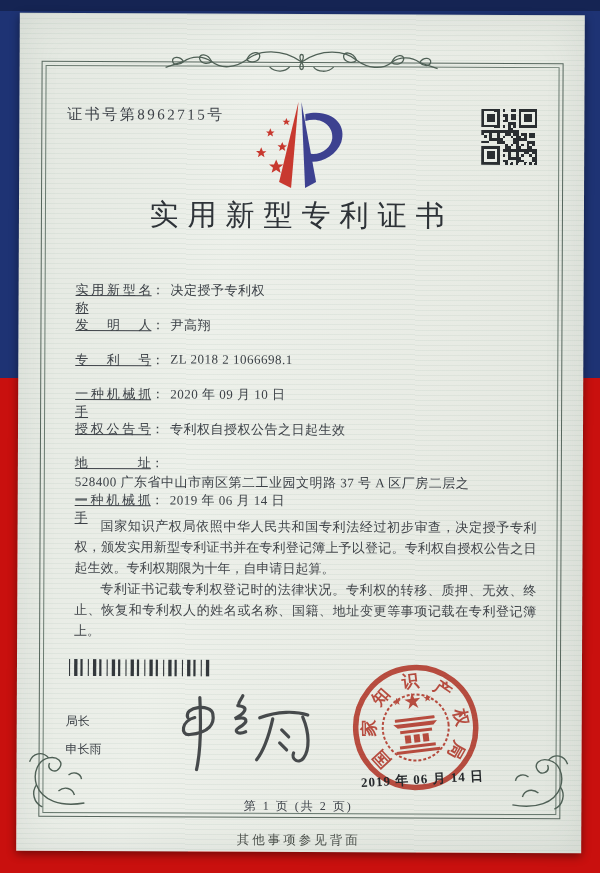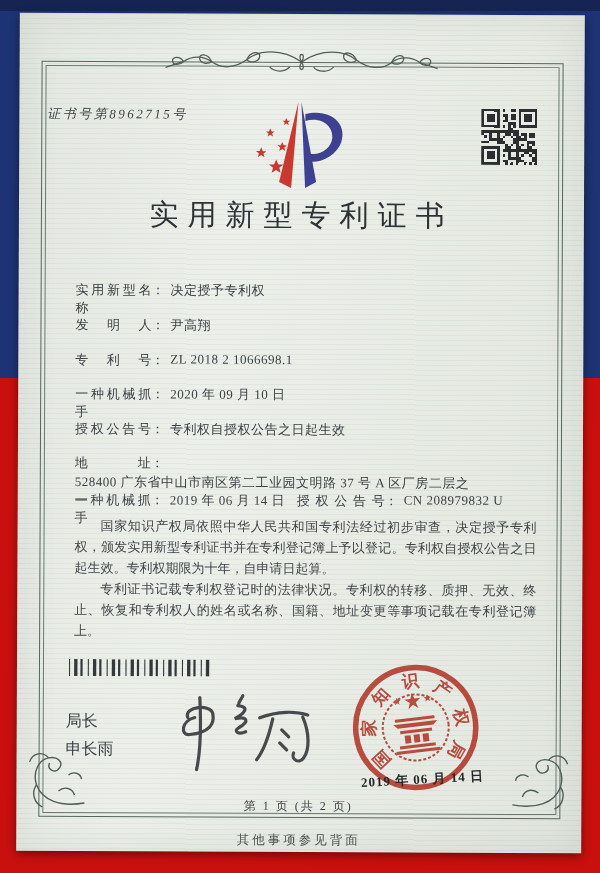--- a/index.html
+++ b/index.html
@@ -20,41 +20,41 @@
     box-shadow:0 3px 10px rgba(0,0,0,.45), inset 0 0 40px rgba(90,110,100,.12);
     transform:rotate(.25deg);
   }
   .frame{position:absolute;left:22px;top:48px;width:520px;height:754px;border:1.6px solid #56665d;}
   .frame-inner{position:absolute;inset:3px;border:1px solid #6a7a70;}
   .ornament-top{position:absolute;left:142px;top:31px;width:280px;height:34px;}
   .corner{position:absolute;width:62px;height:62px;}
   .corner.bl{left:8px;top:736px;}
   .corner.br{left:494px;top:736px;transform:scaleX(-1);}
   
-  .cert-no{position:absolute;left:28px;top:92px;font-size:13px;letter-spacing:2.5px;color:#3d4248;font-style:italic;}
+  .cert-no{position:absolute;left:48px;top:92px;font-size:15px;letter-spacing:2.5px;color:#3d4248;}
   .logo{position:absolute;left:230px;top:82px;width:110px;height:102px;}
   .qr{position:absolute;left:462px;top:94px;width:56px;height:56px;}
   .title{
     position:absolute;left:0;top:182px;width:565px;text-align:center;
     font-size:29px;letter-spacing:9px;color:#2e3338;font-weight:500;
   }
   .row{position:absolute;left:57px;width:470px;font-size:13px;color:#3c4147;}
-  .flabel{display:inline-block;width:76px;text-align:justify;text-align-last:justify;vertical-align:top;}
+  .flabel{display:inline-block;width:76px;text-align:justify;text-align-last:justify;vertical-align:top;text-decoration:underline;}
   .fcolon{display:inline-block;margin-right:6px;vertical-align:top;}
   .fvalue{letter-spacing:.5px;vertical-align:top;}
   .fvalue.addr{display:inline-block;width:398px;line-height:19px;}
   .grant2{position:absolute;left:222px;top:0;}
   .grant2 .flabel{width:88px;}
   .paras{
     position:absolute;left:57px;top:502px;width:462px;
     font-size:13px;line-height:21px;color:#41454a;text-align:justify;
   }
   .paras p{margin:0;text-indent:2em;}
   .barcode{position:absolute;left:52px;top:646px;width:152px;height:17px;}
-  .director{position:absolute;left:49px;top:694px;font-size:16px;color:#3b4046;line-height:28px;}
+  .director{position:absolute;left:49px;top:694px;font-size:12px;color:#3b4046;line-height:28px;}
   .signature{position:absolute;left:137px;top:678px;width:178px;height:84px;}
   .seal{position:absolute;left:333px;top:647px;width:132px;height:132px;opacity:.88;transform:rotate(-7deg);mix-blend-mode:multiply;}
   .seal-date{
     position:absolute;left:336px;top:756px;width:140px;text-align:center;
     font-size:13px;font-weight:bold;color:#26292c;letter-spacing:1px;transform:rotate(-3.5deg);
   }
   .page-no{position:absolute;left:22px;top:784px;width:520px;text-align:center;font-size:12px;color:#3e434a;letter-spacing:2px;}
   .footer-note{position:absolute;left:0;top:818px;width:565px;text-align:center;font-size:12.5px;color:#4a4f4a;letter-spacing:3px;}
   svg{display:block;}
 </style>
@@ -278,23 +278,20 @@
     <span class="flabel">一种机械抓手</span><span class="fcolon">：</span><span class="fvalue">2020 年 09 月 10 日</span>
   </div>
   <div class="row" style="top:407px">
     <span class="flabel">授权公告号</span><span class="fcolon">：</span><span class="fvalue">专利权自授权公告之日起生效</span>
   </div>
   <div class="row" style="top:441px">
     <span class="flabel">地址</span><span class="fcolon">：</span><span class="fvalue addr">528400 广东省中山市南区第二工业园文明路 37 号 A 区厂房二层之一</span>
   </div>
   <div class="row" style="top:478px">
     <span class="flabel">一种机械抓手</span><span class="fcolon">：</span><span class="fvalue">2019 年 06 月 14 日</span>
-    <span class="grant2">
-      <span class="flabel">授权公告号</span><span class="fcolon">：</span><span class="fvalue">CN 208979832 U</span>
-    </span>
   </div>
 
   <div class="paras">
     <p>国家知识产权局依照中华人民共和国专利法经过初步审查，决定授予专利权，颁发实用新型专利证书并在专利登记簿上予以登记。专利权自授权公告之日起生效。专利权期限为十年，自申请日起算。</p>
     <p>专利证书记载专利权登记时的法律状况。专利权的转移、质押、无效、终止、恢复和专利权人的姓名或名称、国籍、地址变更等事项记载在专利登记簿上。</p>
   </div>
 
   <svg class="barcode" id="barcode-svg" viewBox="0 0 172 17" preserveAspectRatio="none">
       <rect x="0" y="0" width="1.25" height="17" fill="#33383c"></rect>
       <rect x="5.85" y="0" width="3.75" height="17" fill="#33383c"></rect>

